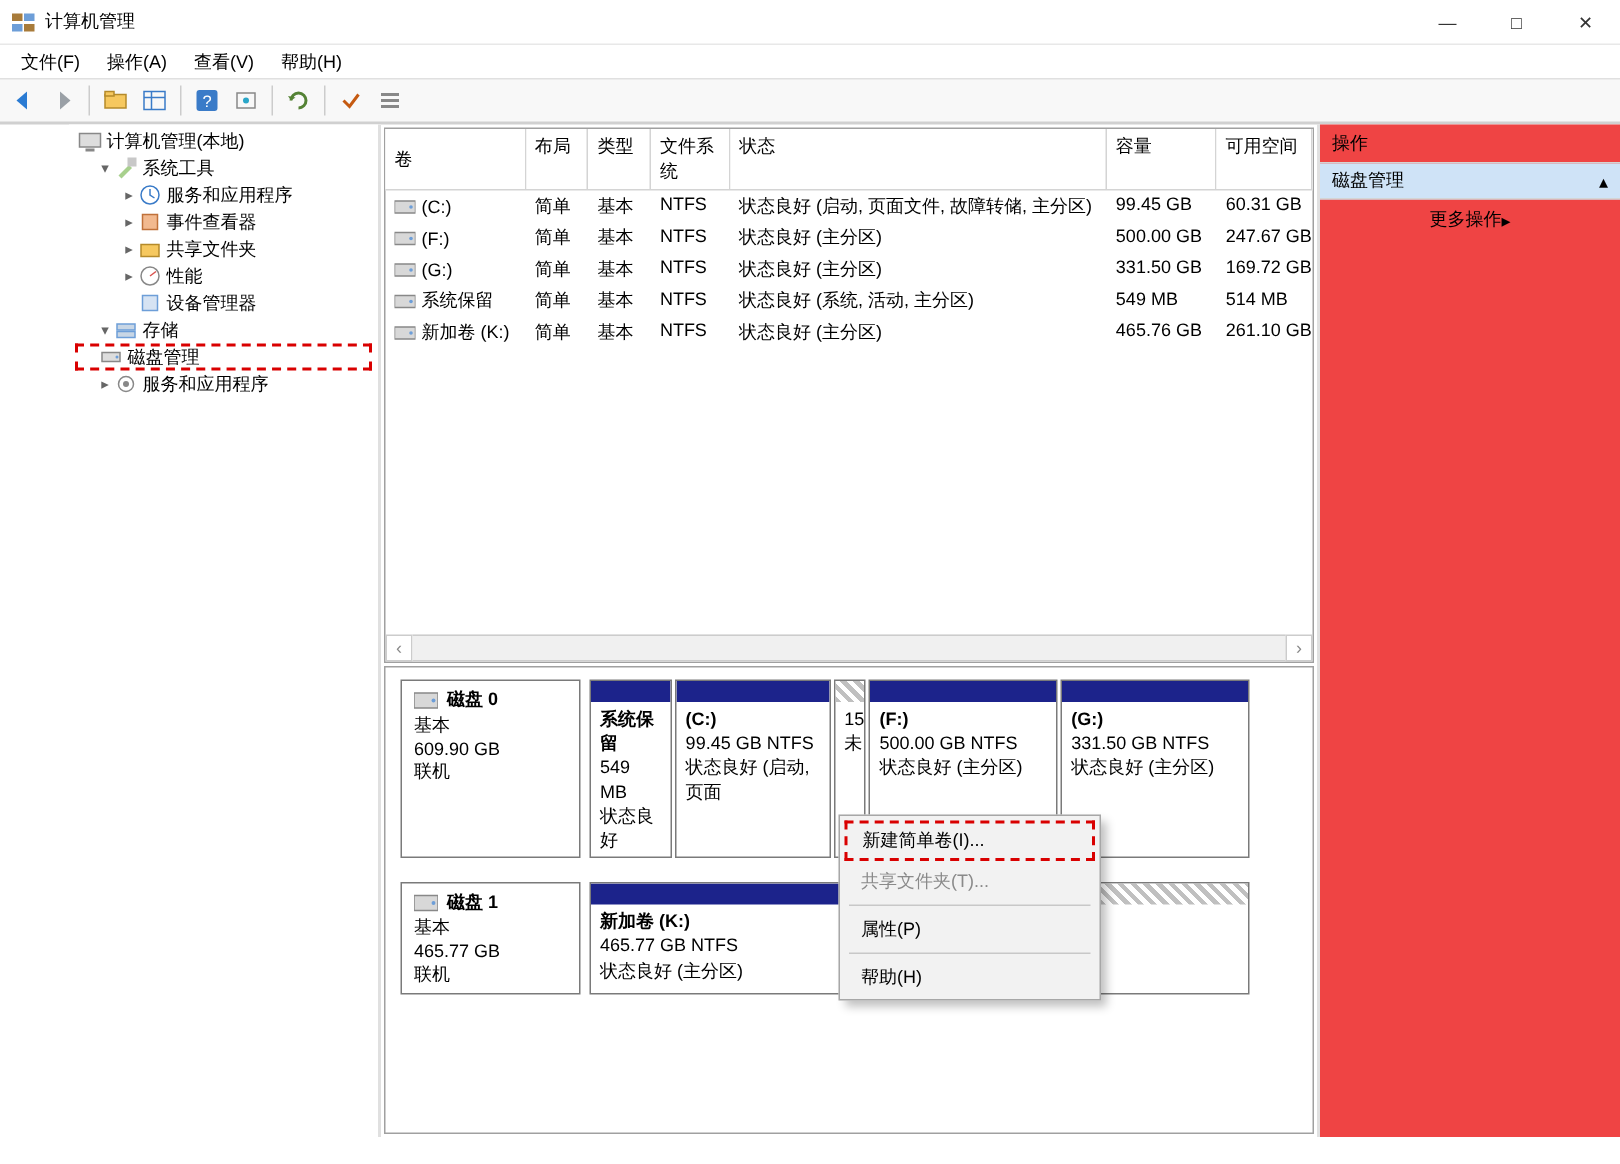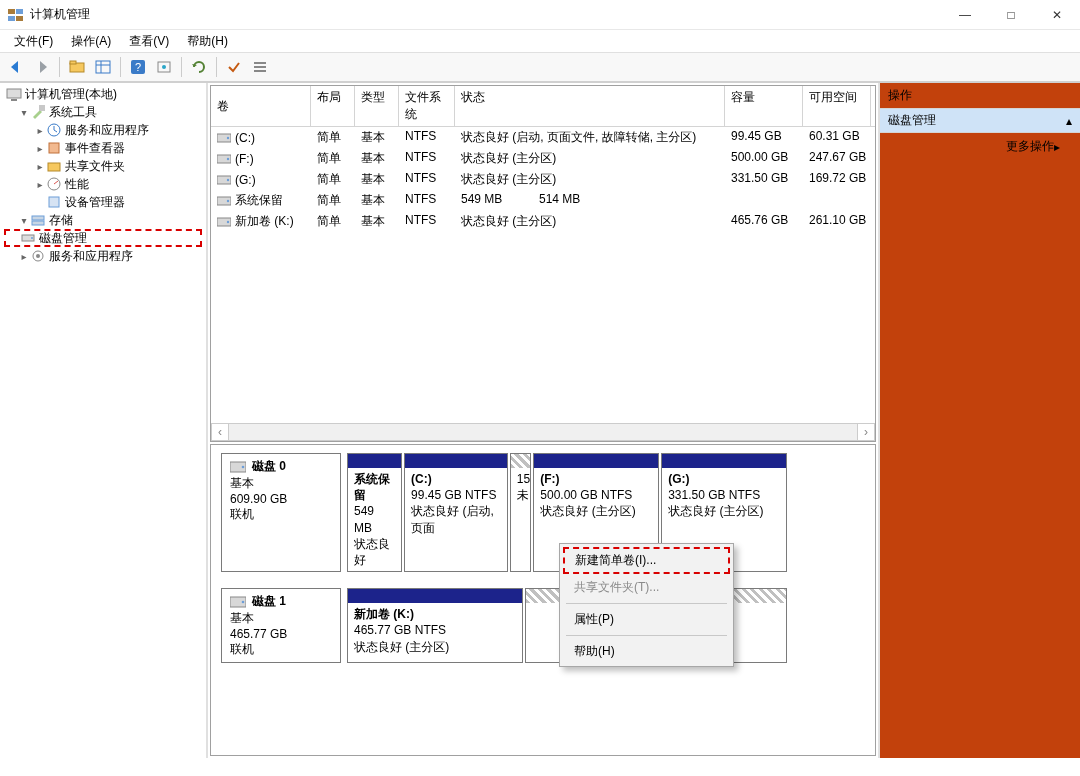--- a/index.html
+++ b/index.html
@@ -67,31 +67,32 @@
     top: 82px;
     left: 0; right: 0; bottom: 18px;
     display: flex;
     border-top: 1px solid #d0d0d0;
   }
   .treepane {
     width: 208px;
     border-right: 2px solid #e0e0e0;
     background: #fff;
     padding: 2px 4px;
+    margin-left: 46px;
   }
   .centerpane {
     flex: 1;
     display: flex;
     flex-direction: column;
     border-right: 2px solid #e0e0e0;
     min-width: 0;
   }
   .actionspane {
     width: 200px;
-    background: #c2410c;
+    background: #ef4444;
     display: flex;
     flex-direction: column;
   }
 
   
   .treerow {
     display: flex; align-items: center;
     height: 18px;
     padding-left: 2px;
     white-space: nowrap;
@@ -205,21 +206,21 @@
     font-weight: normal;
   }
   .actions-section {
     background: #cfe3f7;
     padding: 3px 8px;
     display:flex;justify-content:space-between;align-items:center;
     border-bottom: 1px solid #d4d4d4;
   }
   .actions-item {
     padding: 5px 20px;
-    display:flex;justify-content:flex-end;align-items:center;
+    display:flex;justify-content:center;align-items:center;
   }
 
   
   .ctxmenu {
     position: absolute;
     left: 559px;
     top: 543px;
     width: 175px;
     background: #f2f2f2;
     border: 1px solid #a7a7a7;
@@ -507,20 +508,21 @@
                 <svg width="14" height="10">
                   <rect x="0" y="1" width="14" height="8" fill="#d8d8d8" stroke="#888"></rect>
                   <circle cx="11" cy="5" r="1.2" fill="#6d9ed8"></circle>
                 </svg>
               </span>
               <span>系统保留</span>
             </div>
             <div class="cell c-layout">简单</div>
             <div class="cell c-type">基本</div>
             <div class="cell c-fs">NTFS</div>
+            <div class="cell c-status">状态良好 (系统, 活动, 主分区)</div>
             <div class="cell c-cap">549 MB</div>
             <div class="cell c-free">514 MB</div>
           </div>
           <div class="volrow">
             <div class="cell c-vol">
               <span>
                 <svg width="14" height="10">
                   <rect x="0" y="1" width="14" height="8" fill="#d8d8d8" stroke="#888"></rect>
                   <circle cx="11" cy="5" r="1.2" fill="#6d9ed8"></circle>
                 </svg>

